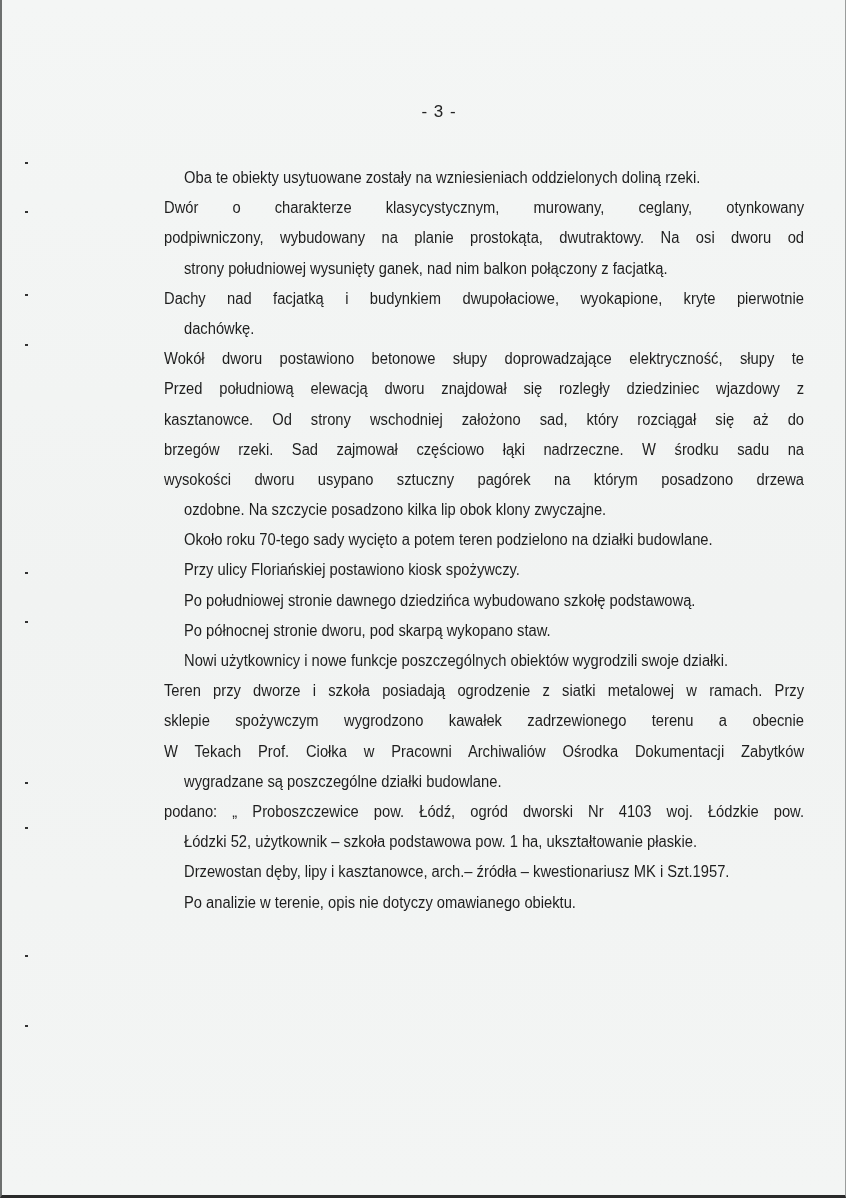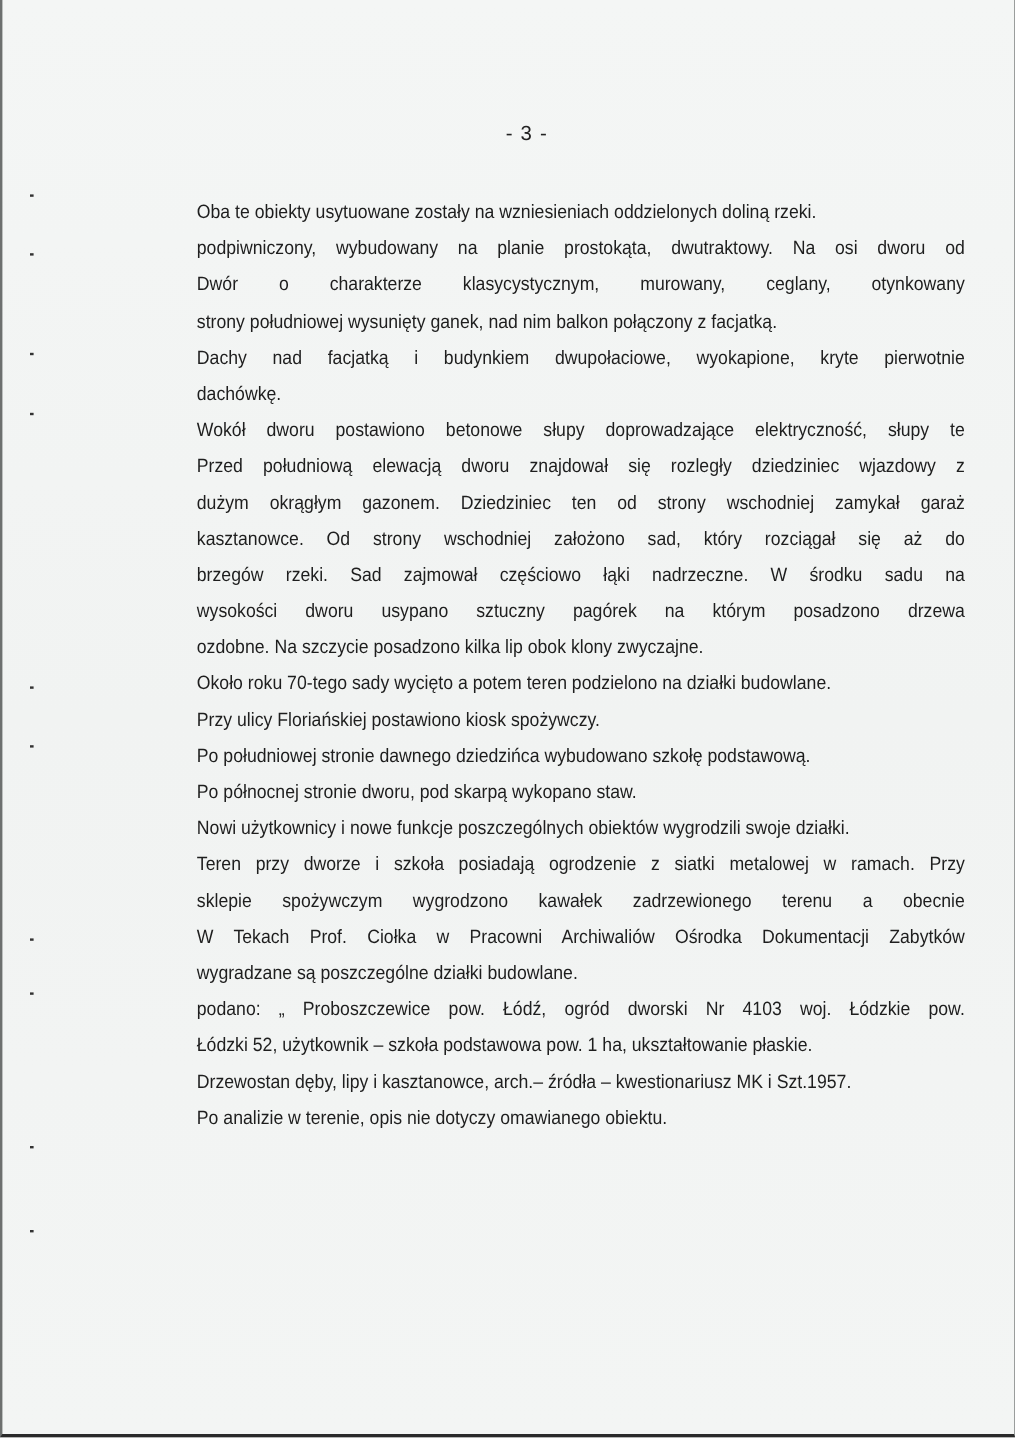--- a/index.html
+++ b/index.html
@@ -28,59 +28,56 @@
     }
     .line {
       height: 30.2px; line-height: 30.2px;
       font-size: 16px;
       white-space: nowrap;
       transform-origin: left center;
     }
     .line.justify {
       text-align: justify; text-align-last: justify;
     }
-    .line.left { text-align: left; }
+    .line.left { text-align: left; margin-left: 20px; }
     .narrow { display: block; transform: scaleX(0.92); transform-origin: left center; width: 108.7%; }
     .margin-mark {
       position: absolute; width: 3px; height: 2px; background: #333;
     }
   </style>
 </head>
 <body>
 
 <div class="page">
   <div class="page-number">- 3 -</div>
 
   <div class="body-text" id="body-text">
       <div class="line left">
         <span class="narrow" style="white-space: nowrap;">Oba te obiekty usytuowane zostały na wzniesieniach oddzielonych doliną rzeki.</span>
       </div>
       <div class="line justify">
-        <span class="narrow" style="white-space: normal; text-align: justify; text-align-last: justify;">podpiwniczony, wybudowany na planie prostokąta, dwutraktowy. Na osi dworu od</span>
+        <span class="narrow" style="white-space: normal; text-align: justify; text-align-last: justify;">Dwór o charakterze klasycystycznym, murowany, ceglany, otynkowany</span>
       </div>
       <div class="line justify">
-        <span class="narrow" style="white-space: normal; text-align: justify; text-align-last: justify;">Dwór o charakterze klasycystycznym, murowany, ceglany, otynkowany</span>
+        <span class="narrow" style="white-space: normal; text-align: justify; text-align-last: justify;">podpiwniczony, wybudowany na planie prostokąta, dwutraktowy. Na osi dworu od</span>
       </div>
       <div class="line left">
         <span class="narrow" style="white-space: nowrap;">strony południowej wysunięty ganek, nad nim balkon połączony z facjatką.</span>
       </div>
       <div class="line justify">
         <span class="narrow" style="white-space: normal; text-align: justify; text-align-last: justify;">Dachy nad facjatką i budynkiem dwupołaciowe, wyokapione, kryte pierwotnie</span>
       </div>
       <div class="line left">
         <span class="narrow" style="white-space: nowrap;">dachówkę.</span>
       </div>
       <div class="line justify">
         <span class="narrow" style="white-space: normal; text-align: justify; text-align-last: justify;">Wokół dworu postawiono betonowe słupy doprowadzające elektryczność, słupy te</span>
       </div>
       <div class="line justify">
         <span class="narrow" style="white-space: normal; text-align: justify; text-align-last: justify;">Przed południową elewacją dworu znajdował się rozległy dziedziniec wjazdowy z</span>
-      </div>
-      <div class="line justify">
-        <span class="narrow" style="white-space: normal; text-align: justify; text-align-last: justify;">dużym okrągłym gazonem. Dziedziniec ten od strony wschodniej zamykał garaż</span>
       </div>
       <div class="line justify">
         <span class="narrow" style="white-space: normal; text-align: justify; text-align-last: justify;">kasztanowce. Od strony wschodniej założono sad, który rozciągał się aż do</span>
       </div>
       <div class="line justify">
         <span class="narrow" style="white-space: normal; text-align: justify; text-align-last: justify;">brzegów rzeki. Sad zajmował częściowo łąki nadrzeczne. W środku sadu na</span>
       </div>
       <div class="line justify">
         <span class="narrow" style="white-space: normal; text-align: justify; text-align-last: justify;">wysokości dworu usypano sztuczny pagórek na którym posadzono drzewa</span>
       </div>

